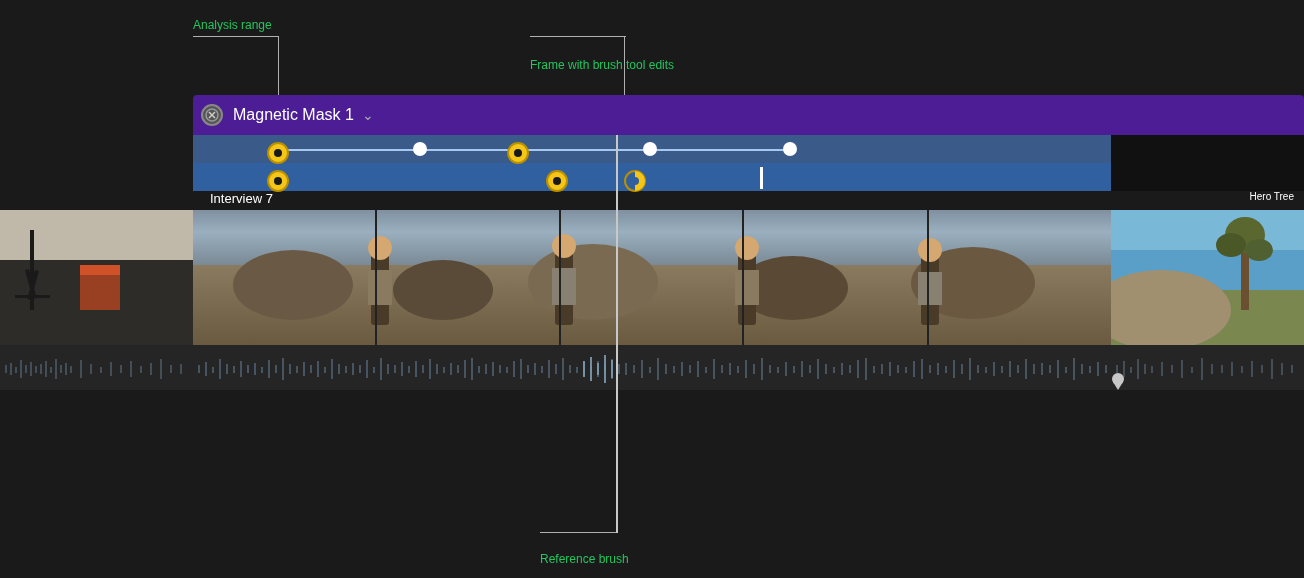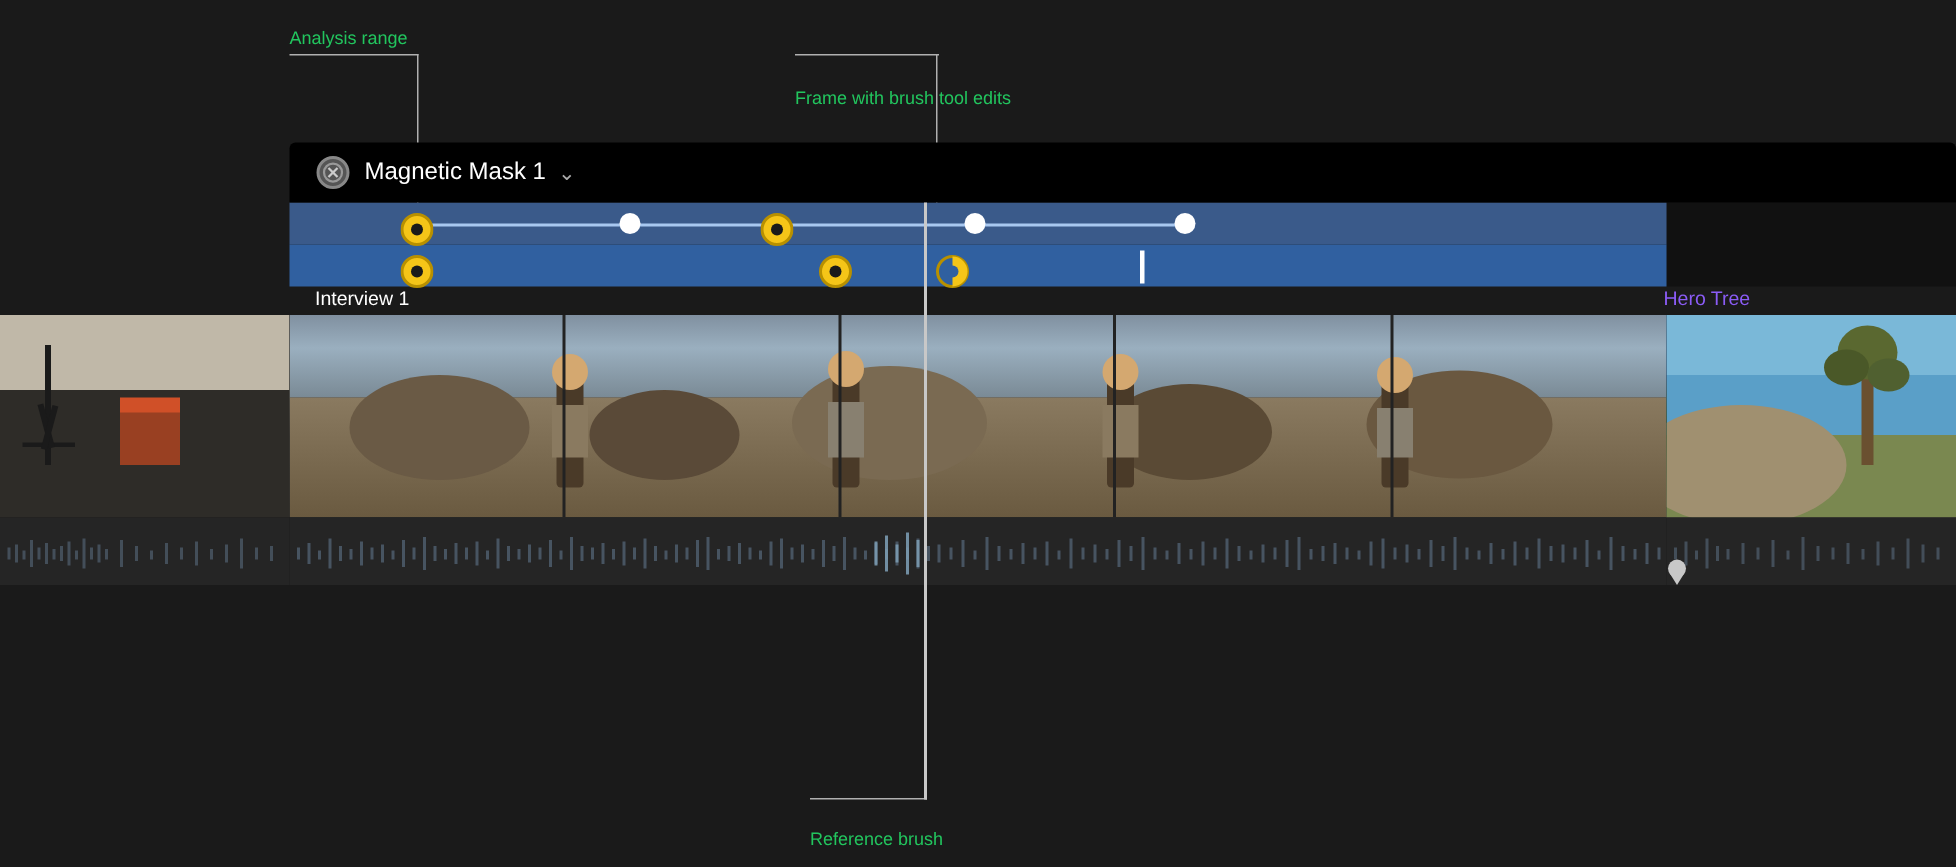--- a/index.html
+++ b/index.html
@@ -69,24 +69,24 @@
       width: 96px;
     }
 
     
     .mask-header {
       position: absolute;
       top: 95px;
       left: 193px;
       right: 0;
       height: 40px;
-      background: #000000;
+      background: #4c1d95;
       display: flex;
       align-items: center;
-      padding-left: 18px;
+      padding-left: 8px;
       border-radius: 4px 4px 0 0;
       z-index: 10;
     }
 
     .mask-close-btn {
       width: 22px;
       height: 22px;
       border-radius: 50%;
       background: #555;
       border: 2px solid #888;
@@ -172,26 +172,26 @@
       color: #ffffff;
       font-size: 13px;
       font-weight: 500;
       z-index: 15;
     }
 
     .clip-label-right {
       position: absolute;
       top: 191px;
       right: 10px;
-      color: #8b5cf6;
-      font-size: 13px;
+      color: #ffffff;
+      font-size: 10px;
       font-weight: 500;
       z-index: 15;
       width: 193px;
-      text-align: left;
+      text-align: right;
       padding-left: 8px;
     }
 
     
     .video-strip {
       position: absolute;
       top: 210px;
       left: 193px;
       right: 193px;
       height: 135px;
@@ -440,21 +440,21 @@
 
     <ellipse cx="50" cy="100" rx="70" ry="40" fill="#a09070"></ellipse>
 
     <rect x="130" y="20" width="8" height="80" fill="#6a5030"></rect>
     <ellipse cx="134" cy="25" rx="20" ry="18" fill="#5a6830"></ellipse>
     <ellipse cx="120" cy="35" rx="15" ry="12" fill="#4a5828"></ellipse>
     <ellipse cx="148" cy="40" rx="14" ry="11" fill="#506030"></ellipse>
   </svg>
 </div>
 
-<div class="clip-label">Interview 1</div>
+<div class="clip-label">Interview 7</div>
 
 <div class="clip-label-right">Hero Tree</div>
 
 <div class="waveform-left">
   <svg class="waveform-svg" viewBox="0 0 193 45" preserveAspectRatio="none">
     <rect x="0" y="0" width="193" height="45" fill="#252525"></rect>
 
     <g fill="#506070" opacity="0.7">
       <rect x="5" y="20" width="2" height="8"></rect>
       <rect x="10" y="18" width="2" height="12"></rect>

